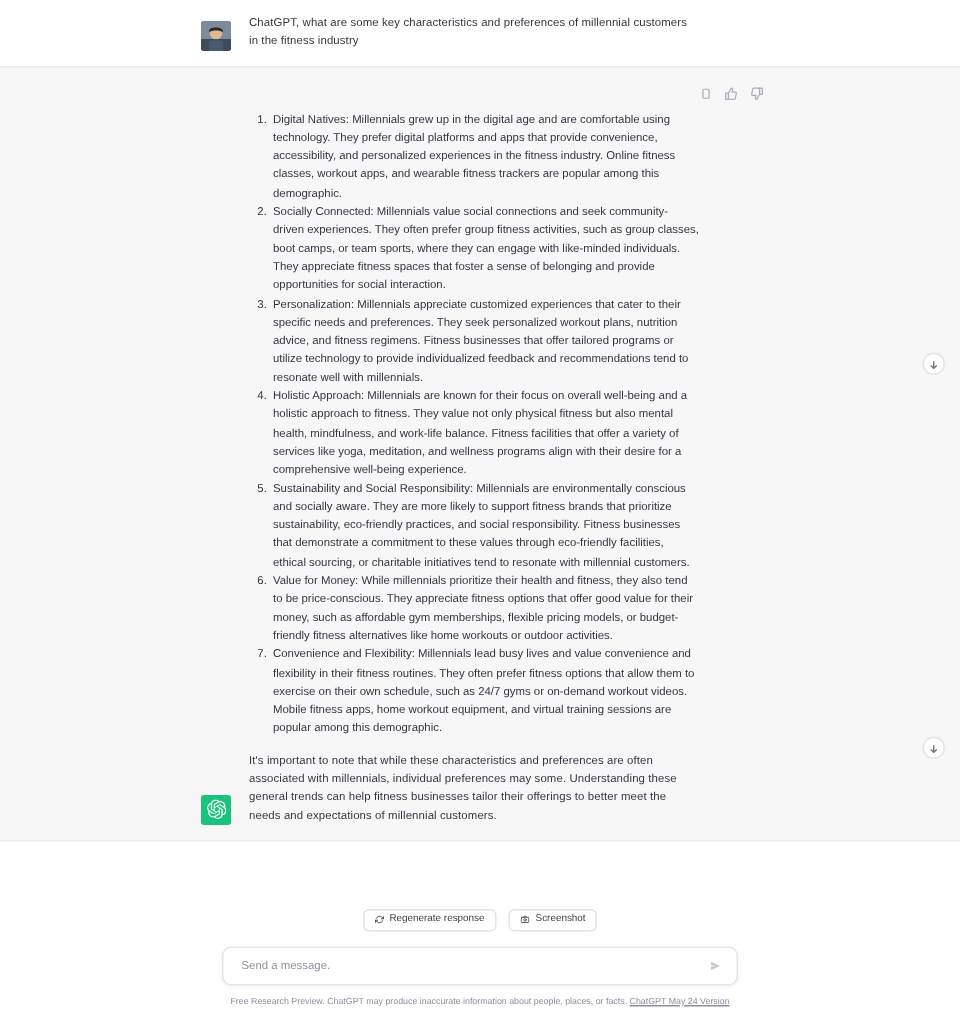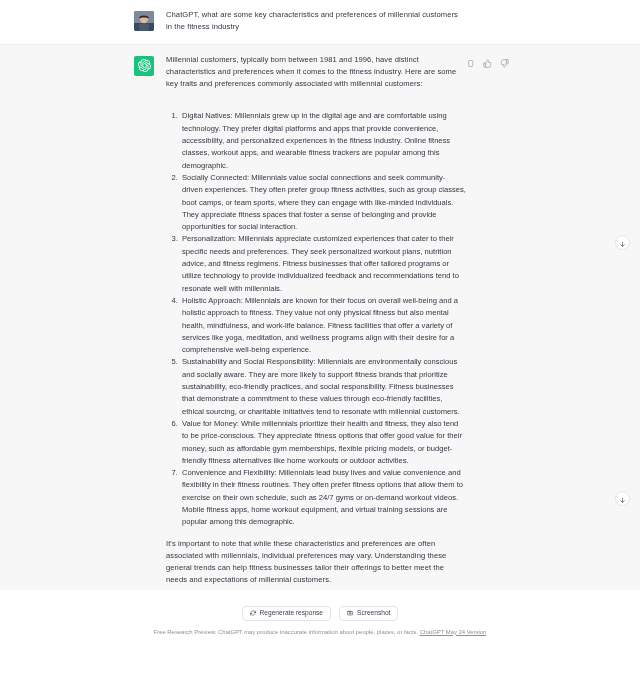--- a/index.html
+++ b/index.html
@@ -26,20 +26,21 @@
   
   .conversation { position:absolute; left:0; top:0; width:640px; height:590px; }
   .msg-row { width: 640px; display: flex; }
   .msg-row.user { background: #ffffff; }
   .msg-row.assistant { background: #f7f7f8; border-top:1px solid #ececf1; border-bottom:1px solid #ececf1;}
   .msg-inner {
     position: relative;
     width: 640px;
     display: flex;
     padding: 9px 0 10px 0;
+    align-items: flex-end;
   }
   .avatar-col { width: 166px; display:flex; justify-content:flex-end; padding-right:12px; padding-top:2px;}
   .avatar {
     width: 20px; height: 20px; border-radius: 2px;
     display:flex; align-items:center; justify-content:center;
     overflow:hidden;
     flex: 0 0 20px;
   }
   .avatar.user-avatar { background:#6b7a8f; }
   .avatar.assistant-avatar { background:#19c37d; }
@@ -174,33 +175,32 @@
     <div class="msg-row assistant">
       <div class="msg-inner">
         <div class="avatar-col">
           <div class="avatar assistant-avatar">
             <svg width="13" height="13" viewBox="0 0 24 24">
               <path fill="#ffffff" d="M22.28 9.82a5.98 5.98 0 0 0-.52-4.91 6.05 6.05 0 0 0-6.51-2.9A6.07 6.07 0 0 0 4.98 4.18a5.98 5.98 0 0 0-4 2.9 6.05 6.05 0 0 0 .75 7.09 5.98 5.98 0 0 0 .51 4.91 6.05 6.05 0 0 0 6.52 2.9A5.98 5.98 0 0 0 13.26 24a6.05 6.05 0 0 0 5.77-4.21 5.98 5.98 0 0 0 3.99-2.9 6.05 6.05 0 0 0-.74-7.07ZM13.26 22.43a4.48 4.48 0 0 1-2.88-1.04l.14-.08 4.78-2.76a.79.79 0 0 0 .39-.68v-6.74l2.02 1.17a.07.07 0 0 1 .04.06v5.58a4.5 4.5 0 0 1-4.49 4.49ZM3.6 18.3a4.47 4.47 0 0 1-.54-3.01l.14.09 4.79 2.76a.77.77 0 0 0 .78 0l5.84-3.37v2.33a.08.08 0 0 1-.03.06L9.74 19.95a4.5 4.5 0 0 1-6.14-1.64ZM2.34 7.9a4.48 4.48 0 0 1 2.34-1.97V11.6a.77.77 0 0 0 .39.68l5.81 3.35-2.02 1.17a.08.08 0 0 1-.07 0l-4.83-2.8A4.5 4.5 0 0 1 2.34 7.9Zm16.61 3.86-5.84-3.39L15.13 7.2a.08.08 0 0 1 .07 0l4.83 2.79a4.49 4.49 0 0 1-.68 8.1v-5.66a.8.8 0 0 0-.4-.68Zm2.01-3.02-.14-.09-4.78-2.78a.78.78 0 0 0-.79 0L9.41 9.24V6.91a.07.07 0 0 1 .03-.06l4.83-2.79a4.49 4.49 0 0 1 6.67 4.65ZM8.31 12.86 6.3 11.7a.08.08 0 0 1-.04-.06V6.07a4.49 4.49 0 0 1 7.37-3.45l-.14.08L8.7 5.46a.79.79 0 0 0-.39.68ZM9.41 10.5 12 9l2.6 1.5v3L12 15l-2.6-1.5Z"></path>
             </svg>
           </div>
         </div>
         <div class="content-col">
-          <p class="msg-text">Millennial customers, typically born between 1981 and 1996, have distinct characteristics and preferences when it comes to the fitness industry. Here are some key traits and preferences commonly associated with millennial customers:</p>
 
           <ol class="answer-list">
             <li><span>Digital Natives: Millennials grew up in the digital age and are comfortable using technology. They prefer digital platforms and apps that provide convenience, accessibility, and personalized experiences in the fitness industry. Online fitness classes, workout apps, and wearable fitness trackers are popular among this demographic.</span></li>
             <li><span>Socially Connected: Millennials value social connections and seek community-driven experiences. They often prefer group fitness activities, such as group classes, boot camps, or team sports, where they can engage with like-minded individuals. They appreciate fitness spaces that foster a sense of belonging and provide opportunities for social interaction.</span></li>
             <li><span>Personalization: Millennials appreciate customized experiences that cater to their specific needs and preferences. They seek personalized workout plans, nutrition advice, and fitness regimens. Fitness businesses that offer tailored programs or utilize technology to provide individualized feedback and recommendations tend to resonate well with millennials.</span></li>
             <li><span>Holistic Approach: Millennials are known for their focus on overall well-being and a holistic approach to fitness. They value not only physical fitness but also mental health, mindfulness, and work-life balance. Fitness facilities that offer a variety of services like yoga, meditation, and wellness programs align with their desire for a comprehensive well-being experience.</span></li>
             <li><span>Sustainability and Social Responsibility: Millennials are environmentally conscious and socially aware. They are more likely to support fitness brands that prioritize sustainability, eco-friendly practices, and social responsibility. Fitness businesses that demonstrate a commitment to these values through eco-friendly facilities, ethical sourcing, or charitable initiatives tend to resonate with millennial customers.</span></li>
             <li><span>Value for Money: While millennials prioritize their health and fitness, they also tend to be price-conscious. They appreciate fitness options that offer good value for their money, such as affordable gym memberships, flexible pricing models, or budget-friendly fitness alternatives like home workouts or outdoor activities.</span></li>
             <li><span>Convenience and Flexibility: Millennials lead busy lives and value convenience and flexibility in their fitness routines. They often prefer fitness options that allow them to exercise on their own schedule, such as 24/7 gyms or on-demand workout videos. Mobile fitness apps, home workout equipment, and virtual training sessions are popular among this demographic.</span></li>
           </ol>
 
-          <p class="msg-text" style="margin-top:9px;">It's important to note that while these characteristics and preferences are often associated with millennials, individual preferences may vary. Understanding these general trends can help fitness businesses tailor their offerings to better meet the needs and expectations of millennial customers.</p>
+          <p class="msg-text" style="margin-top:9px;">It's important to note that while these characteristics and preferences are often associated with millennials, individual preferences may some. Understanding these general trends can help fitness businesses tailor their offerings to better meet the needs and expectations of millennial customers.</p>
         </div>
 
         <div class="msg-actions">
           <span class="act">
             <svg width="9" height="9" viewBox="0 0 24 24" fill="none" stroke="currentColor" stroke-width="2.2" stroke-linecap="round" stroke-linejoin="round">
               <rect x="7" y="4" width="11" height="16" rx="2"></rect>
             </svg>
           </span>
           <span class="act">
             <svg width="9" height="9" viewBox="0 0 24 24" fill="none" stroke="currentColor" stroke-width="2.2" stroke-linecap="round" stroke-linejoin="round">
@@ -255,20 +255,28 @@
           <svg width="6" height="6" viewBox="0 0 24 24" fill="none" stroke="currentColor" stroke-width="2.2" stroke-linecap="round" stroke-linejoin="round">
             <rect x="2" y="6" width="20" height="14" rx="2"></rect>
             <circle cx="12" cy="13" r="3.4"></circle>
             <path d="M8 6l1.6-2.4h4.8L16 6"></path>
           </svg>
         </span>
         <span>Screenshot</span>
       </div>
     </div>
 
+    <div class="input-wrap">
+      <input type="text" value="" placeholder="Send a message." style="">
+      <span class="send-icon">
+        <svg width="8" height="8" viewBox="0 0 24 24" fill="currentColor">
+          <path d="M3 4 L21 12 L3 20 L3 13.5 L14 12 L3 10.5 Z"></path>
+        </svg>
+      </span>
+    </div>
 
     <div class="footer-note">
       <span>Free Research Preview. ChatGPT may produce inaccurate information about people, places, or facts.</span>
       <a href="#">ChatGPT May 24 Version</a>
     </div>
 
   </div>
 
 </div>
 

